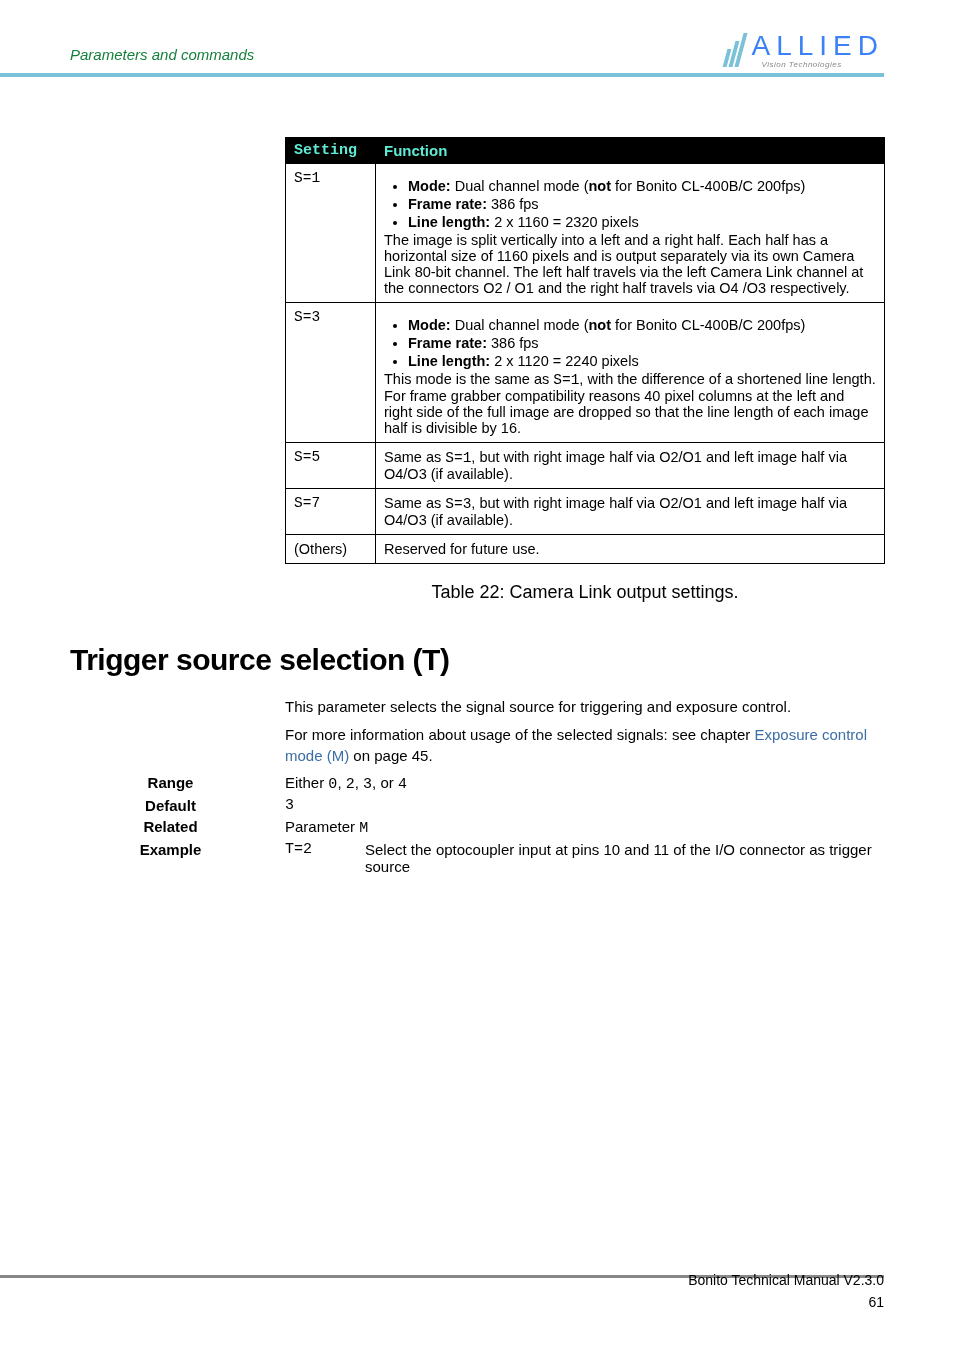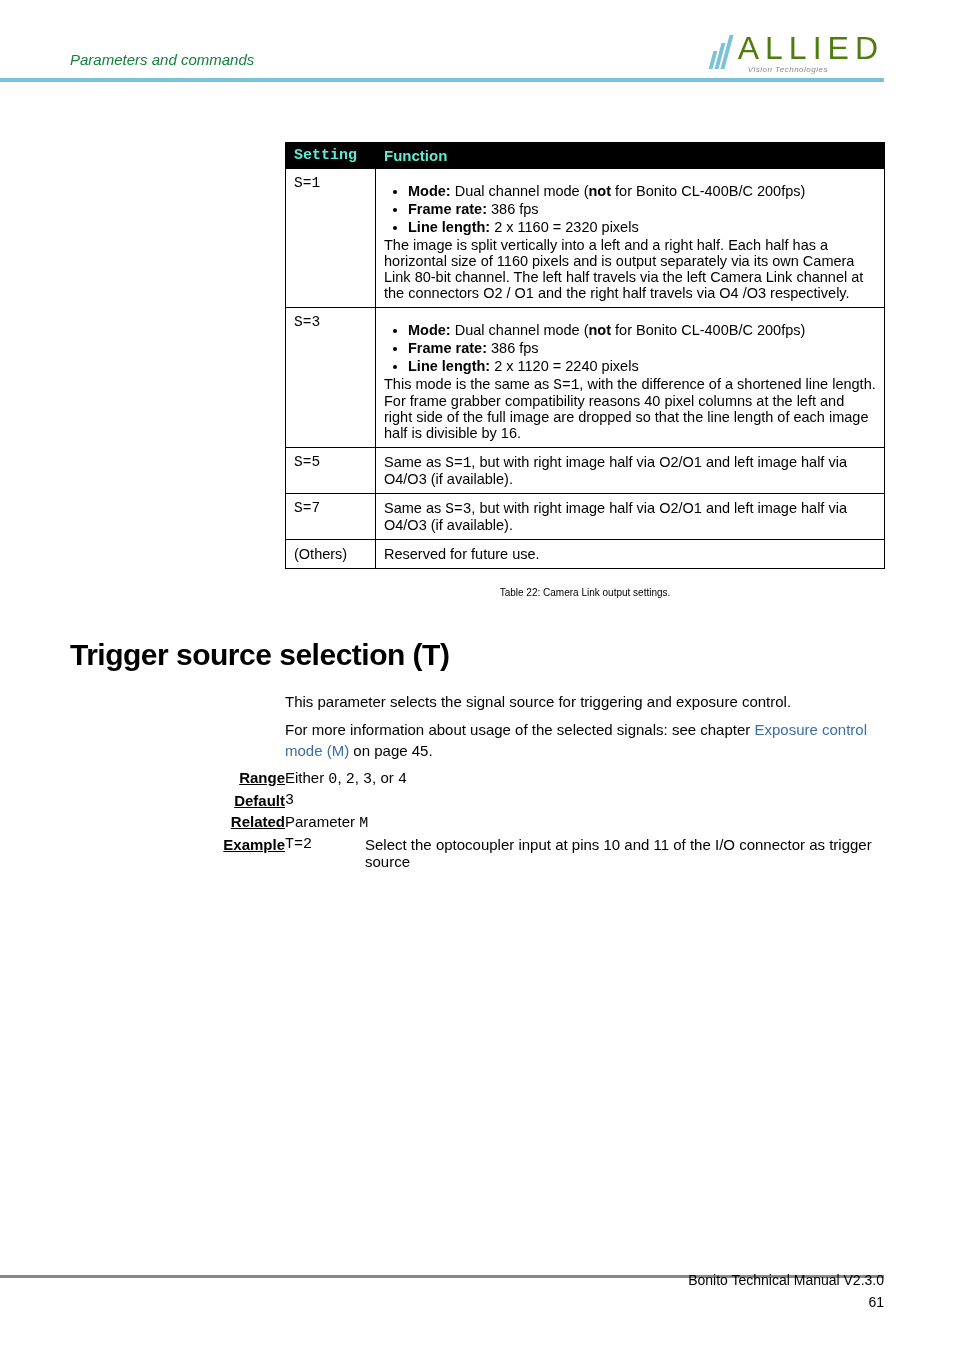--- a/index.html
+++ b/index.html
@@ -21,21 +21,21 @@
     font-style: italic;
     font-size: 15px;
     color: #15803d;
     padding-bottom: 6px;
   }
   .logo { display: flex; align-items: center; }
   .logo-bars { display: flex; align-items: flex-end; margin-right: 6px; }
   .logo-bar { width: 4px; background: #7bc1d8; margin-right: 3px; transform: skewX(-15deg); }
   .b1 { height: 18px; } .b2 { height: 26px; } .b3 { height: 34px; }
   .logo-text { display: flex; flex-direction: column; }
-  .logo-main { font-size: 32px; letter-spacing: 6px; color: #4d7c0f; font-weight: 300; }
+  .logo-main { font-size: 28px; letter-spacing: 6px; color: #3b82f6; font-weight: 300; }
   .logo-sub { font-size: 8px; color: #888; letter-spacing: 0.5px; margin-top: -2px; margin-left: 10px; font-style: italic; }
   .header-rule { height: 4px; background: #7bc1d8; margin: 4px 70px 0 0; }
 
   .content { padding: 60px 70px 0 70px; }
 
   table.settings {
     width: 600px;
     margin-left: 215px;
     border-collapse: collapse;
     font-size: 14.5px;
@@ -45,37 +45,37 @@
     padding: 4px 8px; font-weight: bold; font-size: 15px;
     border: 1px solid #000;
   }
   table.settings td { border: 1px solid #000; padding: 6px 8px; vertical-align: top; }
   .setting-col { width: 90px; font-family: "Courier New", monospace; }
   .mono { font-family: "Courier New", monospace; }
   ul.cell-list { list-style: disc; padding-left: 24px; margin-top: 8px; }
   ul.cell-list li { margin-bottom: 2px; }
   .after-bullet { margin-top: 2px; }
 
-  .caption { text-align: center; font-size: 10px; margin: 18px 0 0 215px; width: 600px; }
+  .caption { text-align: center; font-size: 18px; margin: 18px 0 0 215px; width: 600px; }
 
   h1.section {
     font-family: Arial, Helvetica, sans-serif;
     font-weight: 900;
     font-size: 30px;
     margin: 40px 0 20px 0;
     letter-spacing: -0.5px;
   }
 
   .body-text { margin-left: 215px; width: 600px; font-size: 15px; line-height: 1.35; }
   .body-text p { margin-bottom: 8px; }
   .link { color: #3a6ea5; }
 
   .param-block { margin-left: 0; width: 815px; font-size: 15px; }
   .param-row { display: flex; margin-bottom: 4px; }
-  .param-label { width: 215px; text-align: right; font-weight: bold; text-decoration: underline; }
+  .param-label { width: 215px; text-align: center; padding-right: 14px; font-weight: bold; }
   .param-value { flex: 1; }
   .param-sub { display: flex; }
   .param-sub-key { width: 80px; font-family: "Courier New", monospace; }
   .param-sub-text { flex: 1; }
 
   .footer {
     position: absolute;
     bottom: 40px;
     right: 70px;
     text-align: right;

